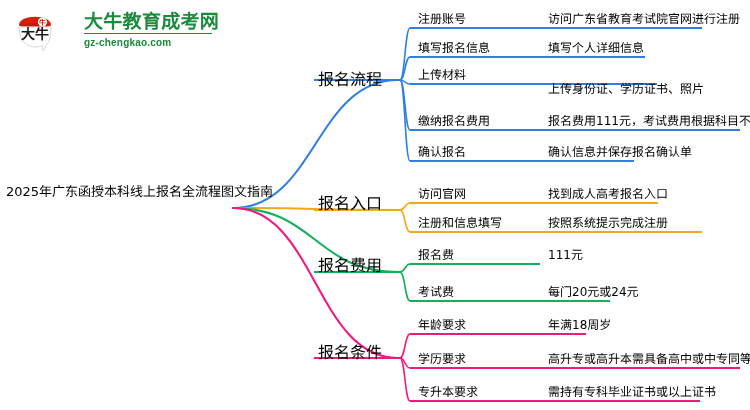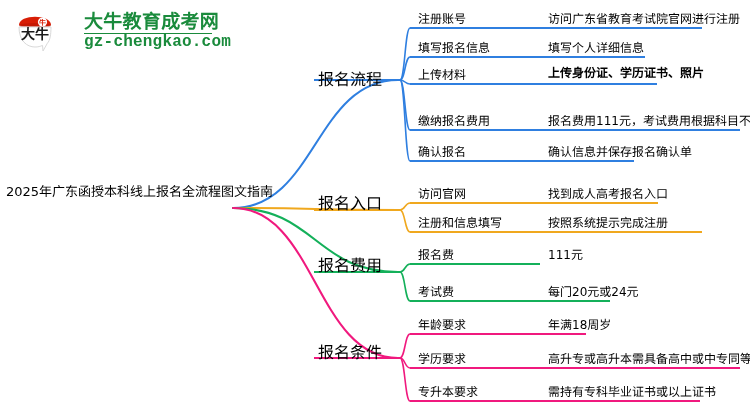--- a/index.html
+++ b/index.html
@@ -56,22 +56,22 @@
     line-height: 22px;
     white-space: nowrap;
   }
   .logo-rule {
     width: 128px;
     height: 1px;
     background: #1a8b3c;
     margin: 1px 0 2px 0;
   }
   .logo-url {
-    font-family: Liberation Mono, monospace;
-    font-size: 16px;
+    font-family: Liberation Sans, sans-serif;
+    font-size: 10px;
     font-weight: bold;
     color: #1a8b3c;
     letter-spacing: 0.2px;
     line-height: 13px;
     white-space: nowrap;
   }
 
   
   .node-text {
     position: absolute;
@@ -158,21 +158,21 @@
 </div>
 
 <div id="text-layer">
   <div class="node-text root-label">2025年广东函授本科线上报名全流程图文指南</div>
 <div class="node-text branch-label" style="left: 318px; top: 71px;">报名流程</div>
     <div class="node-text leaf-key" style="left: 418px; top: 11px;">注册账号</div>
     <div class="node-text leaf-val" style="left: 548px; top: 11px;">访问广东省教育考试院官网进行注册</div>
     <div class="node-text leaf-key" style="left: 418px; top: 40px;">填写报名信息</div>
     <div class="node-text leaf-val" style="left: 548px; top: 40px;">填写个人详细信息</div>
     <div class="node-text leaf-key" style="left: 418px; top: 67px;">上传材料</div>
-    <div class="node-text leaf-val" style="left: 548px; top: 65px; font-weight: bold;">上传身份证、学历证书、照片</div>
+    <div class="node-text leaf-val" style="left: 548px; top: 81px;">上传身份证、学历证书、照片</div>
     <div class="node-text leaf-key" style="left: 418px; top: 113px;">缴纳报名费用</div>
     <div class="node-text leaf-val" style="left: 548px; top: 113px;">报名费用111元，考试费用根据科目不同</div>
     <div class="node-text leaf-key" style="left: 418px; top: 144px;">确认报名</div>
     <div class="node-text leaf-val" style="left: 548px; top: 144px;">确认信息并保存报名确认单</div>
     <div class="node-text branch-label" style="left: 318px; top: 195px;">报名入口</div>
     <div class="node-text leaf-key" style="left: 418px; top: 186px;">访问官网</div>
     <div class="node-text leaf-val" style="left: 548px; top: 186px;">找到成人高考报名入口</div>
     <div class="node-text leaf-key" style="left: 418px; top: 215px;">注册和信息填写</div>
     <div class="node-text leaf-val" style="left: 548px; top: 215px;">按照系统提示完成注册</div>
     <div class="node-text branch-label" style="left: 318px; top: 257px;">报名费用</div>

